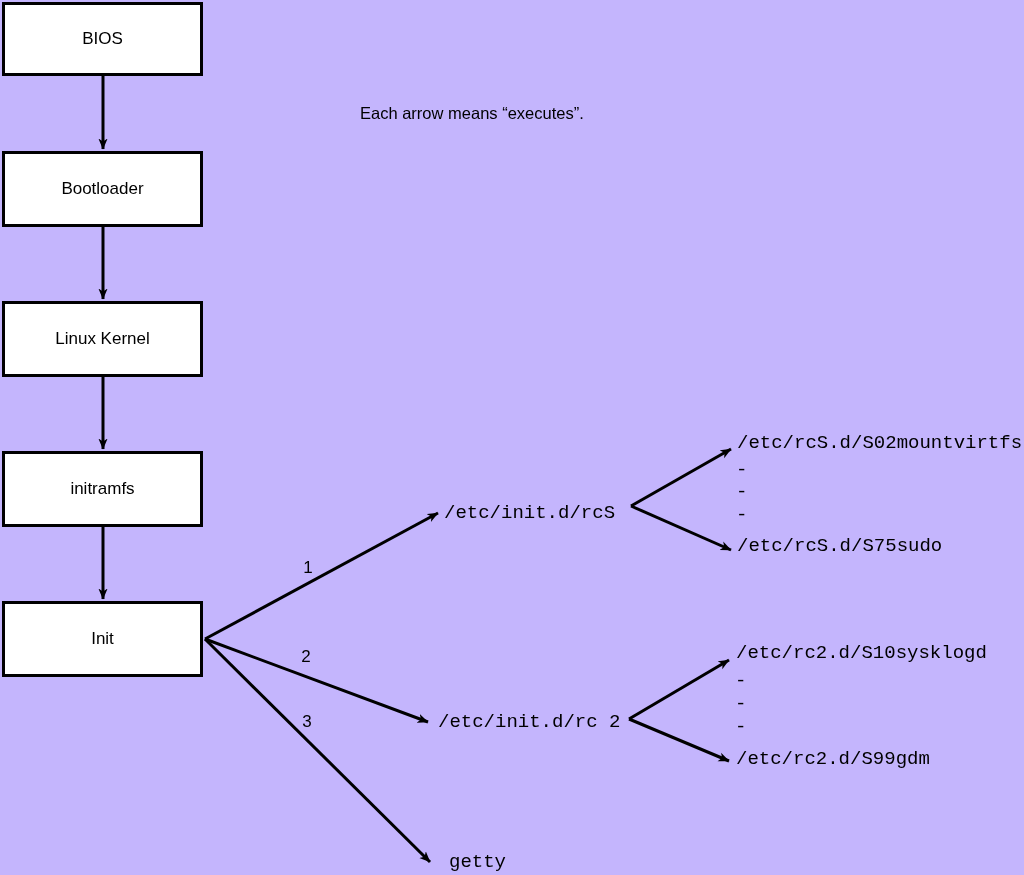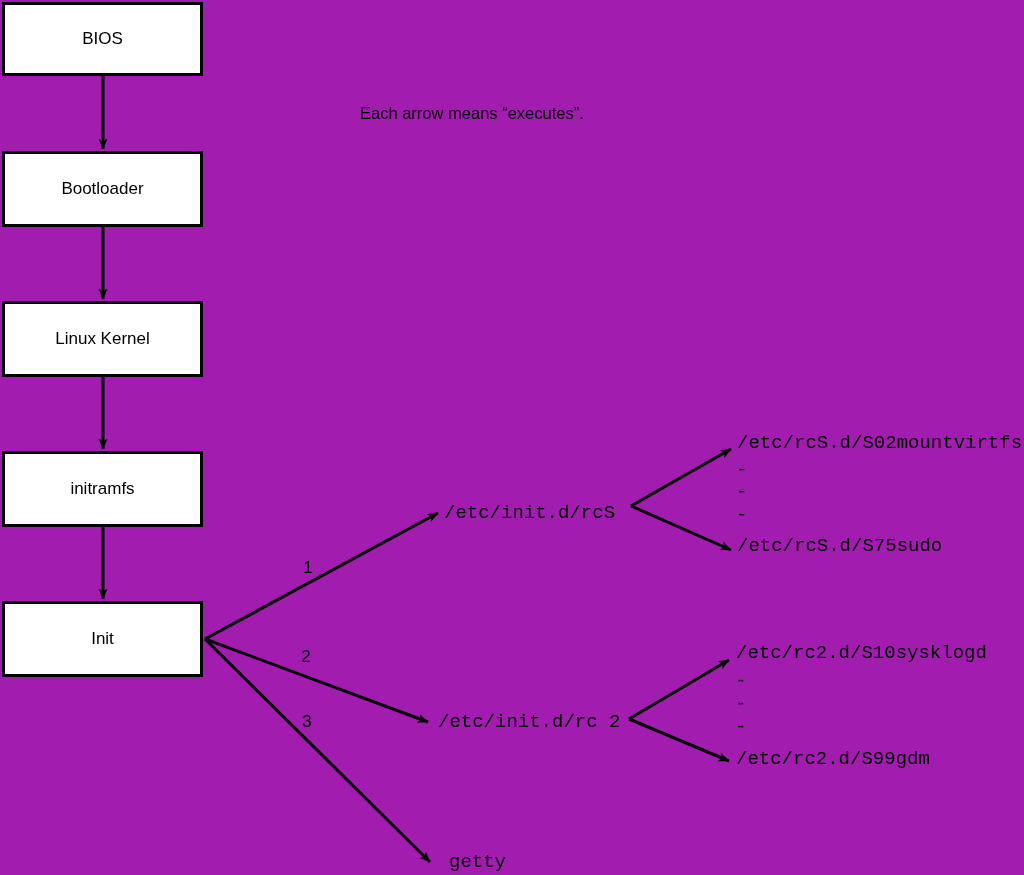--- a/index.html
+++ b/index.html
@@ -7,21 +7,21 @@
     padding: 0;
     background: #ffffff;
   }
   body {
     font-family: "Liberation Sans", sans-serif;
   }
   #canvas {
     position: relative;
     width: 1024px;
     height: 875px;
-    background: #a21caf;
+    background: #c4b5fd;
     overflow: hidden;
   }
   #diagram-svg {
     position: absolute;
     left: 0;
     top: 0;
     width: 1024px;
     height: 875px;
   }
   .box-label {

